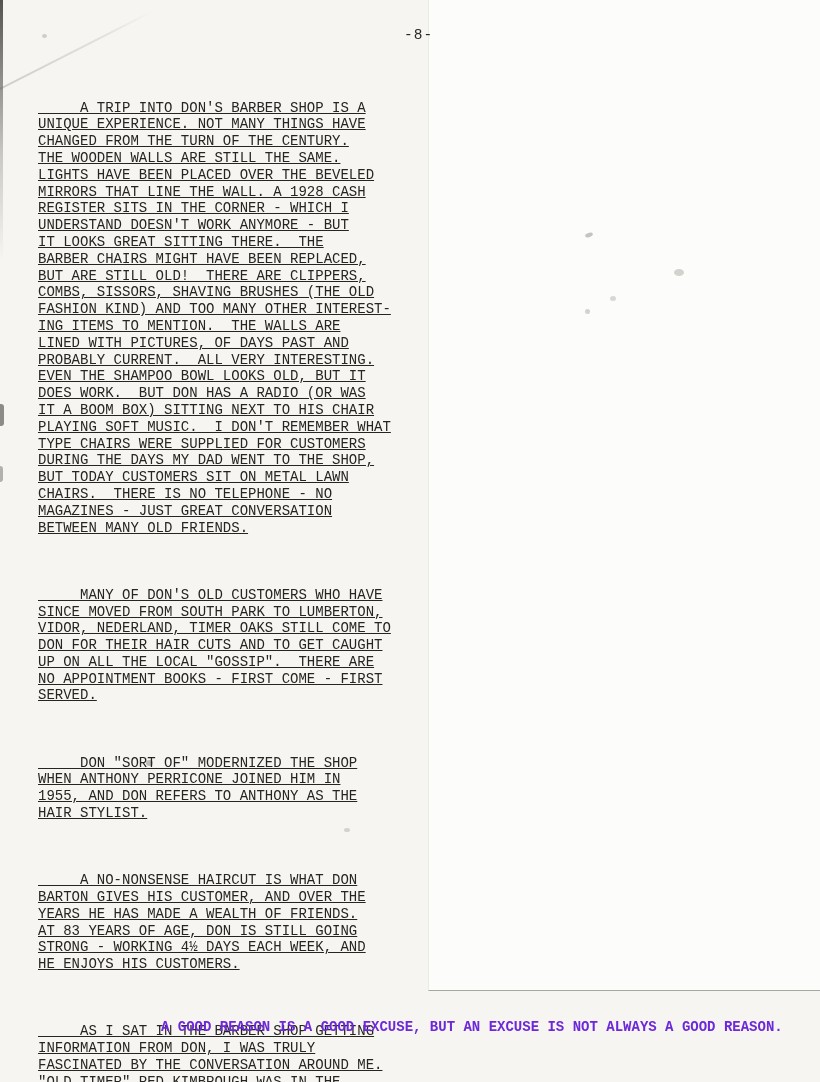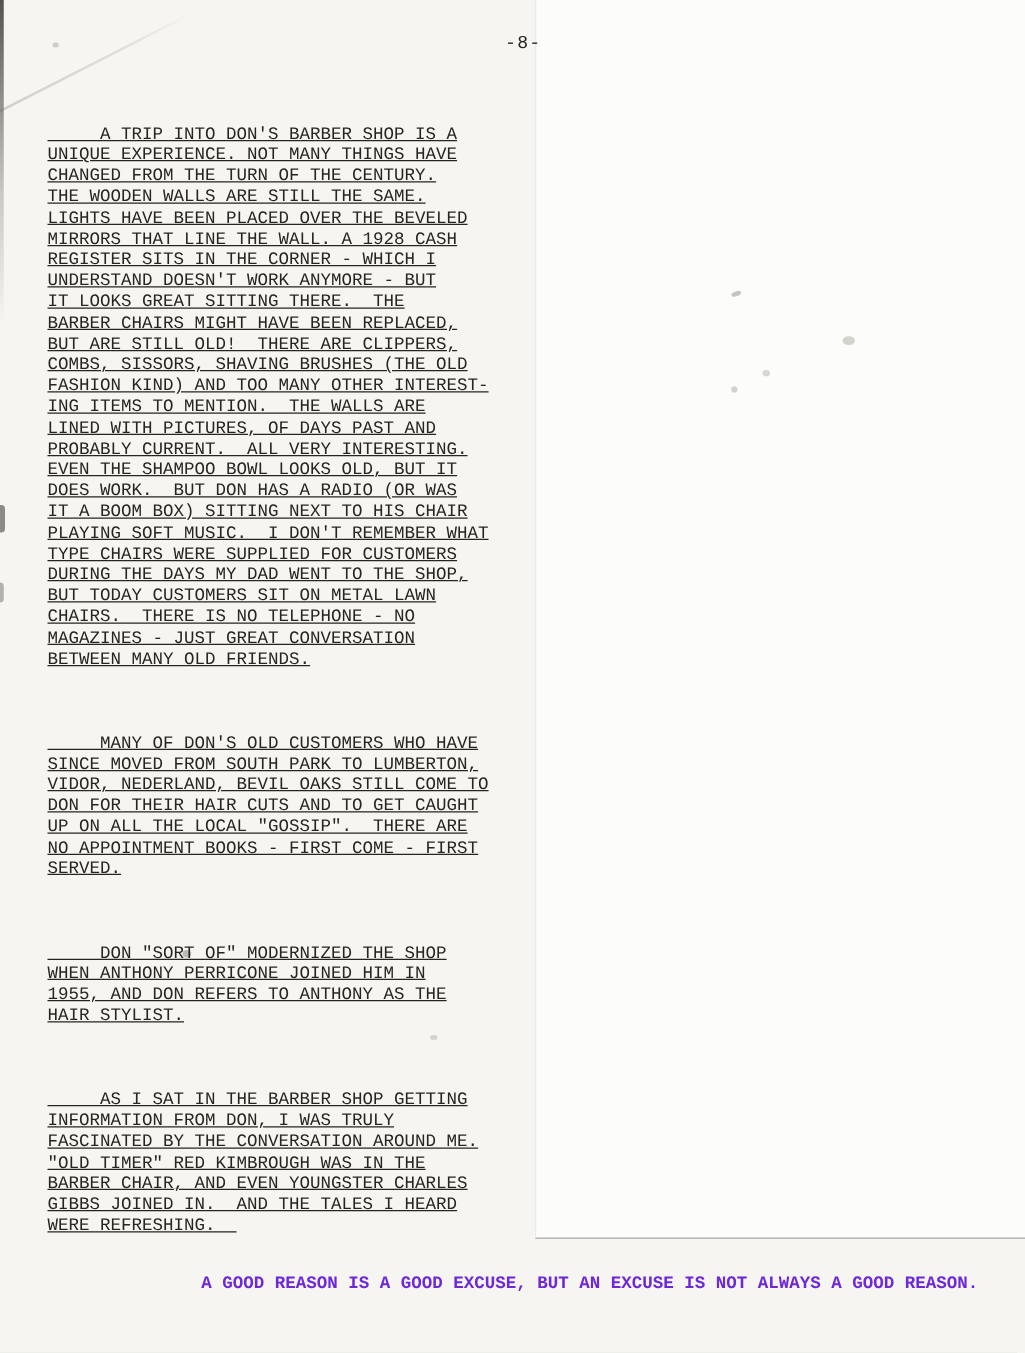--- a/index.html
+++ b/index.html
@@ -149,29 +149,35 @@
 IT A BOOM BOX) SITTING NEXT TO HIS CHAIR
 PLAYING SOFT MUSIC.  I DON'T REMEMBER WHAT
 TYPE CHAIRS WERE SUPPLIED FOR CUSTOMERS
 DURING THE DAYS MY DAD WENT TO THE SHOP,
 BUT TODAY CUSTOMERS SIT ON METAL LAWN
 CHAIRS.  THERE IS NO TELEPHONE - NO
 MAGAZINES - JUST GREAT CONVERSATION
 BETWEEN MANY OLD FRIENDS.</p>
     <p class="para">     MANY OF DON'S OLD CUSTOMERS WHO HAVE
 SINCE MOVED FROM SOUTH PARK TO LUMBERTON,
-VIDOR, NEDERLAND, BEVIL OAKS STILL COME TO
+VIDOR, NEDERLAND, TIMER OAKS STILL COME TO
 DON FOR THEIR HAIR CUTS AND TO GET CAUGHT
 UP ON ALL THE LOCAL "GOSSIP".  THERE ARE
 NO APPOINTMENT BOOKS - FIRST COME - FIRST
 SERVED.</p>
     <p class="para">     DON "SORT OF" MODERNIZED THE SHOP
 WHEN ANTHONY PERRICONE JOINED HIM IN
 1955, AND DON REFERS TO ANTHONY AS THE
 HAIR STYLIST.</p>
+    <p class="para">     A NO-NONSENSE HAIRCUT IS WHAT DON
+BARTON GIVES HIS CUSTOMER, AND OVER THE
+YEARS HE HAS MADE A WEALTH OF FRIENDS.
+AT 83 YEARS OF AGE, DON IS STILL GOING
+STRONG - WORKING 4½ DAYS EACH WEEK, AND
+HE ENJOYS HIS CUSTOMERS.</p>
     <p class="para"><span>     AS I SAT IN THE BARBER SHOP GETTING
 INFORMATION FROM DON, I WAS TRULY
 FASCINATED BY THE CONVERSATION AROUND ME.
 "OLD TIMER" RED KIMBROUGH WAS IN THE
 BARBER CHAIR, AND EVEN YOUNGSTER CHARLES
 GIBBS JOINED IN.  AND THE TALES I HEARD
 WERE REFRESHING.  </span></p>
   </div>
 
   <div class="footer-quote">A GOOD REASON IS A GOOD EXCUSE, BUT AN EXCUSE IS NOT ALWAYS A GOOD REASON.</div>

